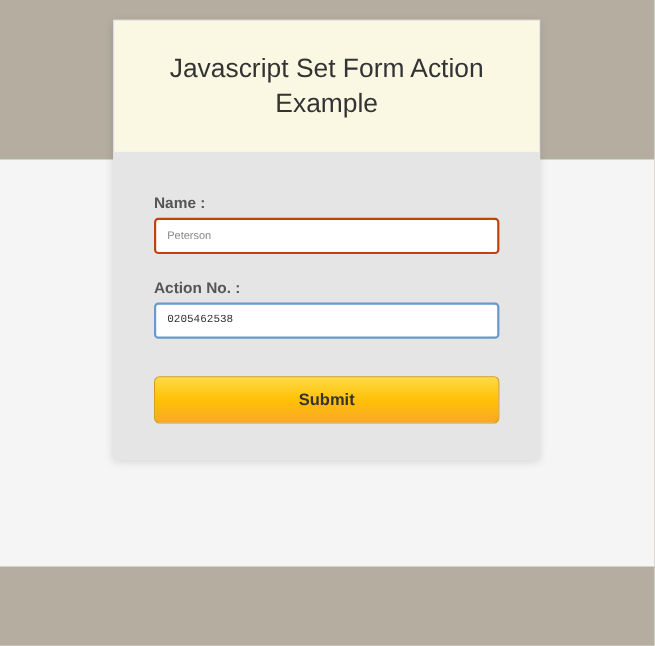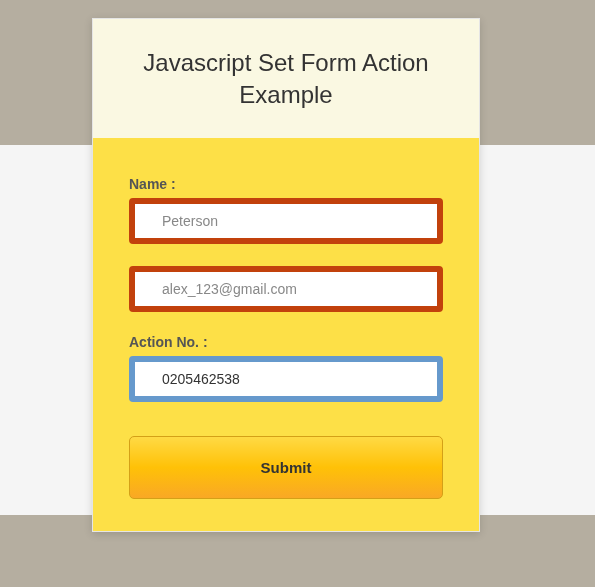--- a/index.html
+++ b/index.html
@@ -18,24 +18,24 @@
     .bg-stripe {
       position: absolute;
       left: 0;
       right: 0;
       top: 145px;
       height: 370px;
       background: #f5f5f5;
     }
     .card {
       position: absolute;
-      left: 92px;
+      left: 103px;
       top: 18px;
       width: 388px;
-      background: #fde047;
+      background: #e5e5e5;
       box-shadow: 0 2px 8px rgba(0,0,0,0.15);
       border: 1px solid #e5e5e5;
     }
     .card-header {
       background: #faf8e2;
       padding: 28px 20px 26px 20px;
       text-align: center;
     }
     .card-header h1 {
       font-size: 24px;
@@ -51,35 +51,36 @@
     }
     .form-label {
       display: block;
       font-size: 14px;
       font-weight: bold;
       color: #555;
       margin-bottom: 6px;
     }
     .form-input {
       width: 100%;
-      padding: 9px 27px;
-      font-size: 14px;
+      padding: 9px 10px;
+      font-size: 10px;
       color: #888;
-      border: 6px solid #c2410c;
+      border: 2px solid #c2410c;
       border-radius: 4px;
       outline: none;
       background: #fff;
     }
     .form-input.focused {
       border-color: #6699cc;
       color: #333;
+      font-family: Liberation Mono, monospace;
     }
     .submit-btn {
       width: 100%;
-      padding: 22px 0;
+      padding: 12px 0;
       font-size: 15px;
       font-weight: bold;
       color: #333;
       background: linear-gradient(to bottom, #ffda44 0%, #ffc107 50%, #f9a825 100%);
       border: 1px solid #d4a017;
       border-radius: 5px;
       cursor: pointer;
       margin-top: 12px;
       margin-bottom: 14px;
     }
@@ -106,21 +107,20 @@
     <h1>Javascript Set Form Action Example</h1>
   </div>
   <div class="card-body">
     
     <div class="form-group">
       <label class="form-label">Name :</label>
       <input type="text" class="form-input" value="Peterson" style="">
     </div>
 
     <div class="form-group">
-      <input type="text" class="form-input" value="alex_123@gmail.com" style="">
     </div>
 
     <div class="form-group">
       <label class="form-label">Action No. :</label>
       <input type="text" class="form-input focused" value="0205462538" style="">
     </div>
 
     <button class="submit-btn">Submit</button>
 
 

